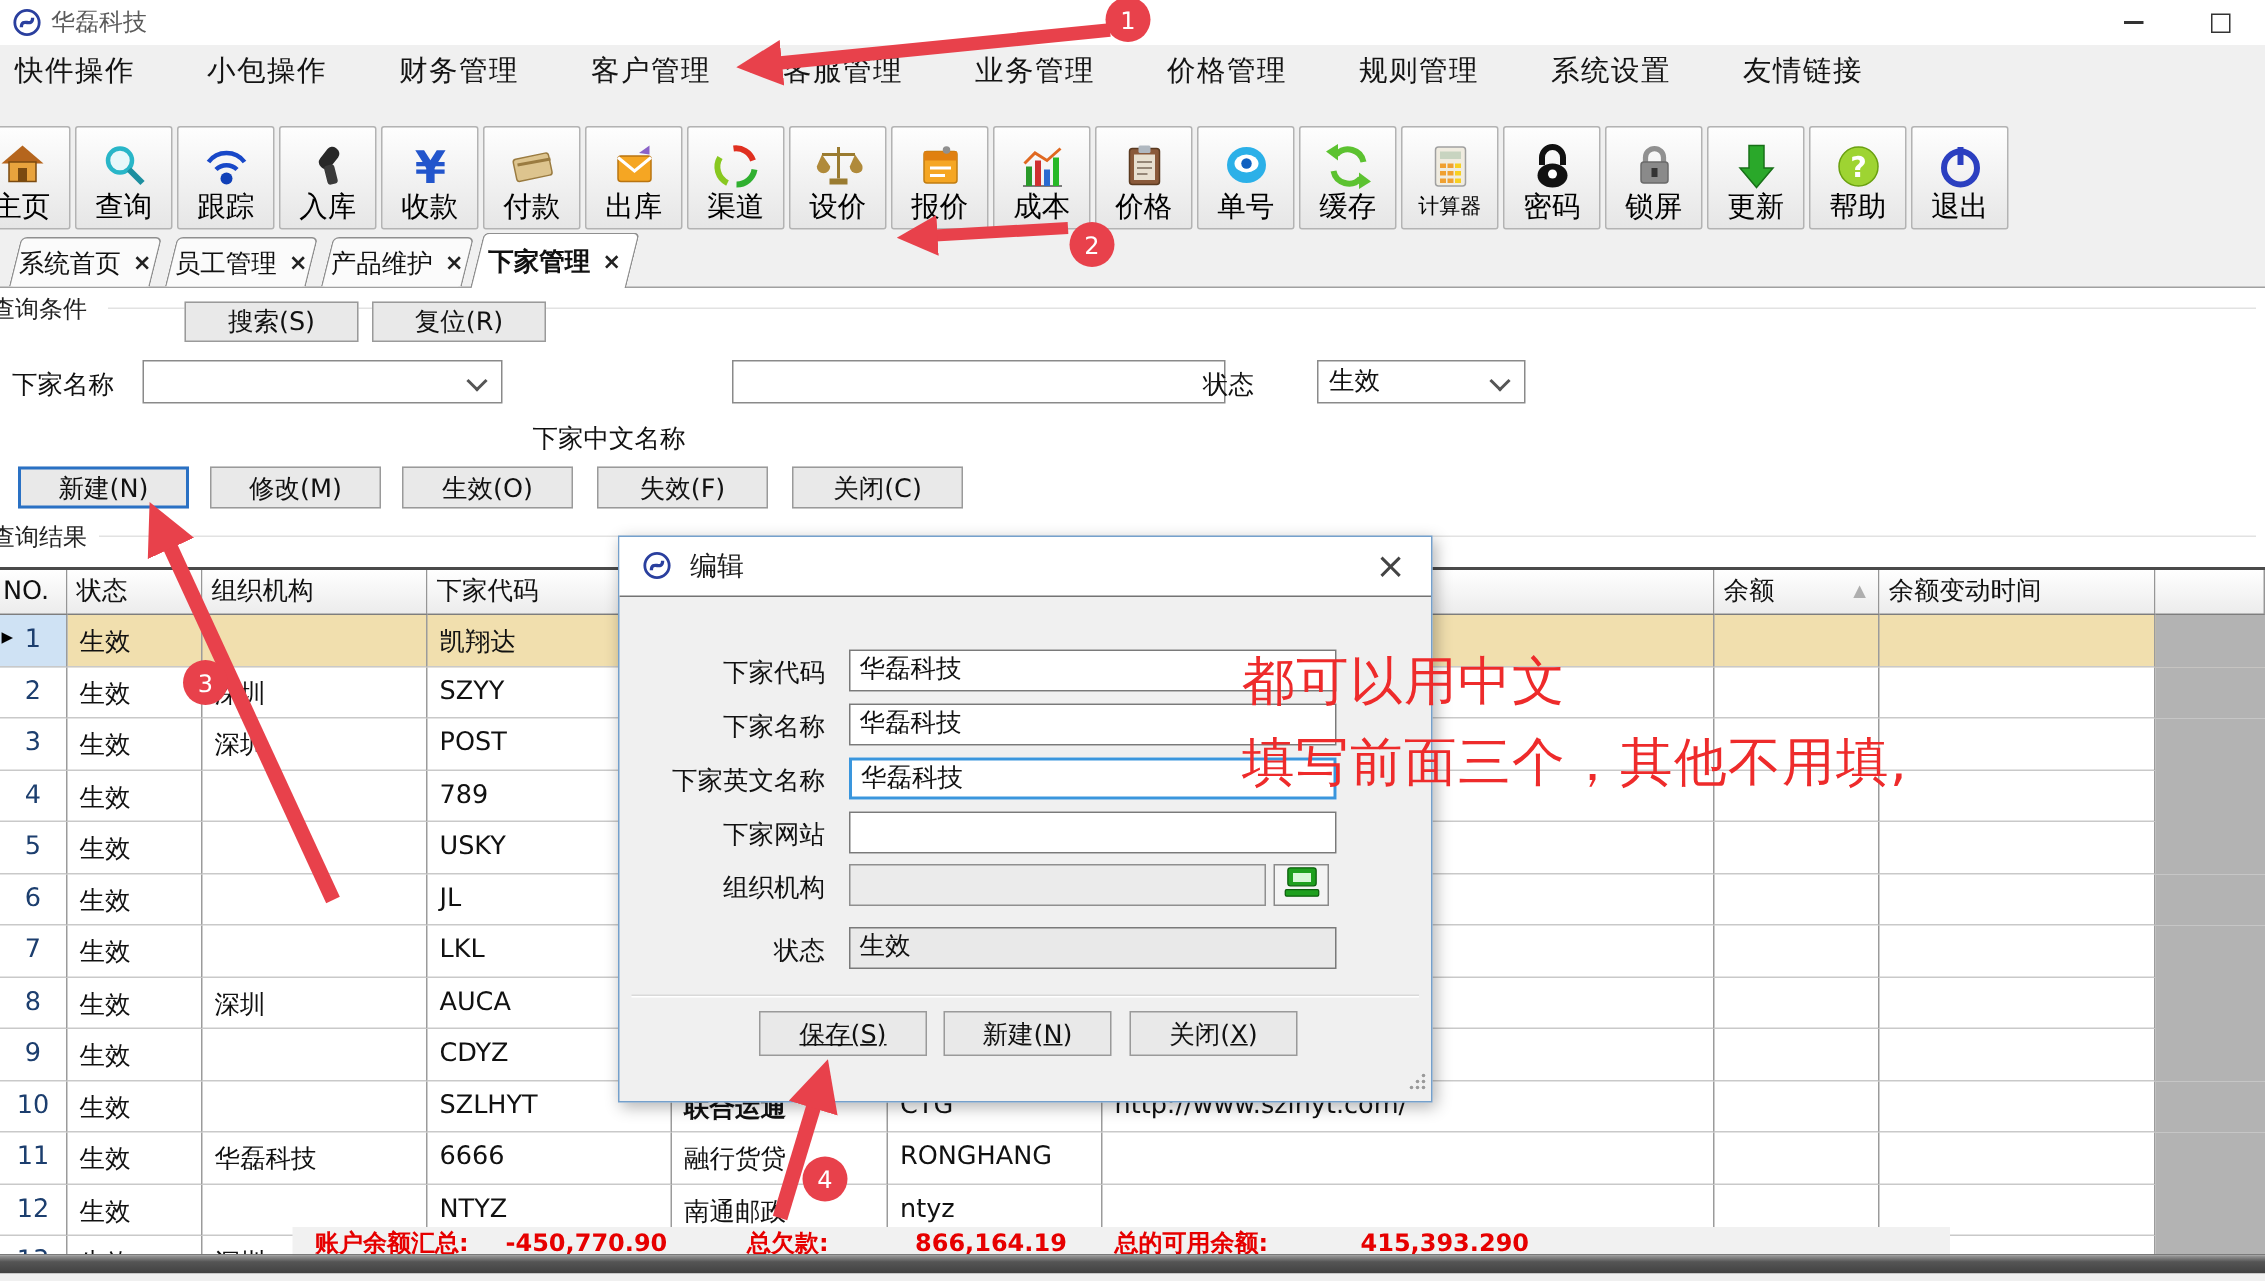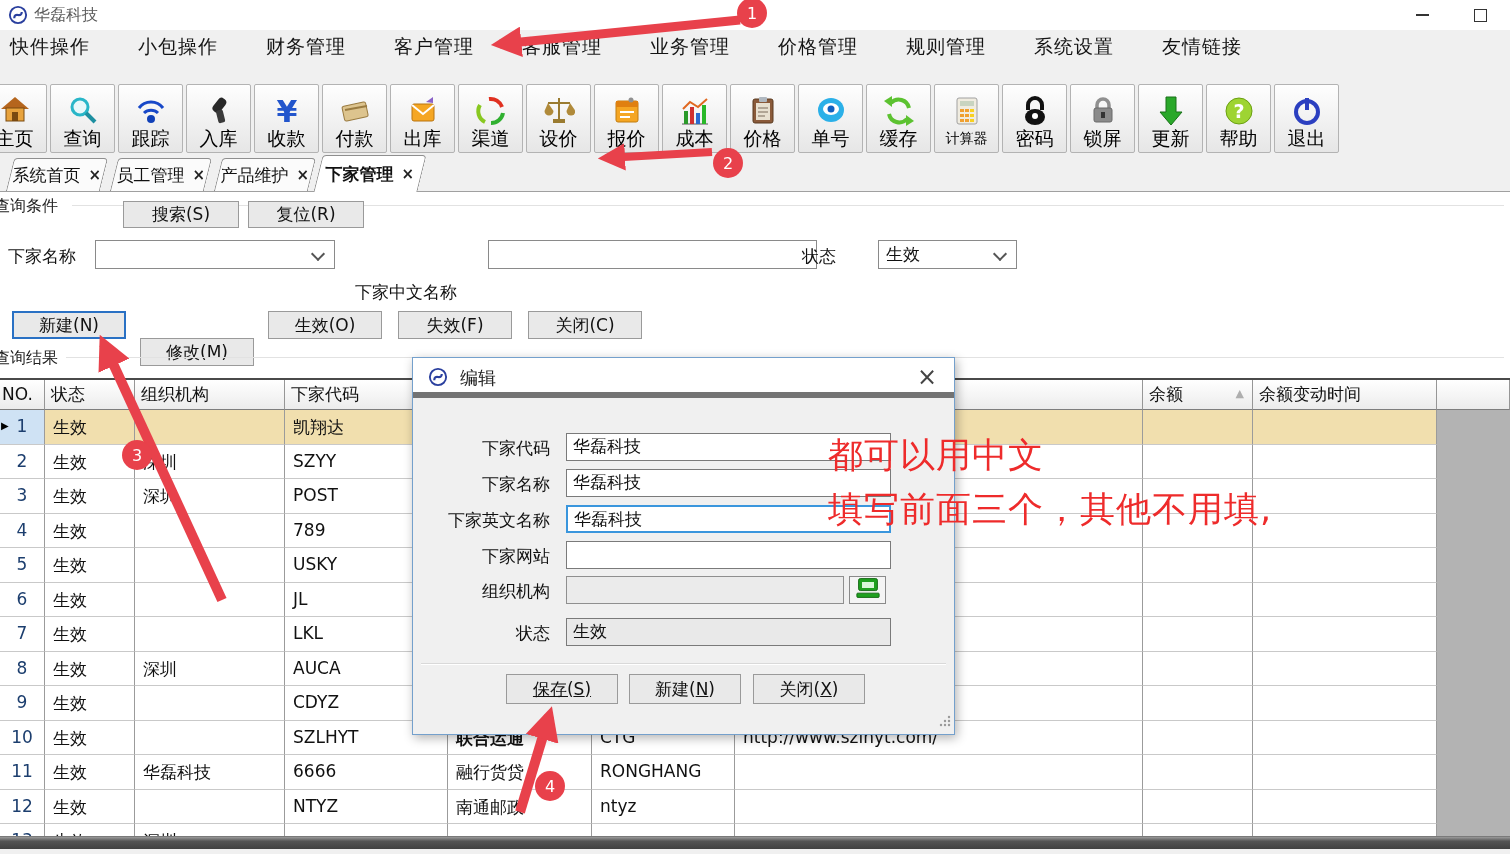--- a/index.html
+++ b/index.html
@@ -67,21 +67,21 @@
   .grid-row.selected .cell-no{background:#cfe2f4;}
   .gcell.cell-_filler{background:#b3b3b3;border-right:none;border-bottom:none;}
   .row-marker{position:absolute;left:1px;top:10px;font-size:10px;color:#000;}
   
   #summary-bar{position:absolute;left:195px;top:626px;width:1105px;height:20px;background:#f1f1f1;}
   .sum-text{position:absolute;top:1px;font-size:16px;font-weight:600;color:var(--summary-red,#e60000);white-space:nowrap;}
   .bottom-bar{position:absolute;left:0;top:644px;width:1510px;height:13px;background:linear-gradient(180deg,#9a9a9a 0,#555 35%,#414141 100%);border-top:1px solid #7a7a7a;box-sizing:border-box;}
   .bottom-strip{position:absolute;left:0;top:657px;width:1510px;height:5px;background:#f0f0f0;}
   
   #dialog{position:absolute;left:412px;top:357px;width:543px;height:378px;background:#f0f0f0;border:1px solid #74a0cc;box-shadow:2px 3px 10px rgba(0,0,0,0.3);z-index:50;box-sizing:border-box;}
-  .dlg-title{position:absolute;left:0;top:0;width:100%;height:40px;background:#fff;border-bottom:6px solid #737373;box-sizing:border-box;}
+  .dlg-title{position:absolute;left:0;top:0;width:100%;height:40px;background:#fff;border-bottom:1px solid #737373;box-sizing:border-box;}
   .dlg-logo{position:absolute;left:15px;top:9px;width:22px;height:22px;}
   .dlg-title-text{position:absolute;left:47px;top:0;line-height:40px;font-size:18px;color:#1a1a1a;}
   .dlg-close{position:absolute;right:10px;top:0;width:34px;height:40px;text-align:center;line-height:38px;font-size:24px;color:#444;}
   .dlg-label{position:absolute;left:2px;width:135px;text-align:right;font-size:17px;color:#111;white-space:nowrap;}
   .dlg-input{position:absolute;left:153px;width:325px;height:28px;background:#fff;border:1px solid #7a7a7a;box-sizing:border-box;}
   .dlg-input.focused{border:2px solid #3a96dd;}
   .dlg-input.disabled{background:#ebebeb;border-color:#8f8f8f;}
   .dlg-input.readonly{background:#e9e9e9;border-color:#7a7a7a;}
   .dlg-input.short{width:278px;}
   .dlg-val{display:block;font-size:17px;line-height:25px;padding-left:6px;white-space:nowrap;overflow:hidden;}
@@ -381,21 +381,21 @@
     <span class="fld-label l2">下家中文名称</span>
     <div class="textbox t1"></div>
     <span class="fld-label l3">状态</span>
     <div class="combo c2">
         <span class="combo-val">生效</span>
         <span class="chev"></span>
       </div>
 
     <div id="action-buttons">
         <button class="btn action-btn default" style="left: 12px;">新建(N)</button>
-        <button class="btn action-btn" style="left: 140px; margin-top: 27px;">修改(M)</button>
+        <button class="btn action-btn" style="left: 140px;">修改(M)</button>
         <button class="btn action-btn" style="left: 268px;">生效(O)</button>
         <button class="btn action-btn" style="left: 398px;">失效(F)</button>
         <button class="btn action-btn" style="left: 528px;">关闭(C)</button>
       </div>
 
     <span class="group-label rl">查询结果</span>
     <div class="groove g2"></div>
 
     <div id="grid">
         <div class="grid-header">
@@ -561,20 +561,28 @@
           <div class="gcell cell-code" style="width: 163px;"><span></span></div>
           <div class="gcell cell-name" style="width: 144px;"><span></span></div>
           <div class="gcell cell-en" style="width: 143px;"><span></span></div>
           <div class="gcell cell-url" style="width: 408px;"><span></span></div>
           <div class="gcell cell-balance" style="width: 110px;"><span></span></div>
           <div class="gcell cell-balance_time" style="width: 184px;"><span></span></div>
           <div class="gcell cell-_filler" style="width: 73px;"></div>
         </div>
       </div>
 
+    <div id="summary-bar">
+        <span class="sum-text" style="left: 15px;">账户余额汇总:</span>
+        <span class="sum-text" style="left: 142px;">-450,770.90</span>
+        <span class="sum-text" style="left: 303px;">总欠款:</span>
+        <span class="sum-text" style="left: 415px;">866,164.19</span>
+        <span class="sum-text" style="left: 548px;">总的可用余额:</span>
+        <span class="sum-text" style="left: 712px;">415,393.290</span>
+      </div>
     <div class="bottom-bar"></div>
     <div class="bottom-strip"></div>
   </div>
 
   <div id="dialog">
     <div class="dlg-title">
       <span class="dlg-logo"><svg width="20" height="20" viewBox="0 0 32 32">
             <circle cx="16" cy="16" r="13" fill="#fff" stroke="#2a3f9e" stroke-width="3"></circle>
             <path d="M10 21 C10 10 22 22 22 11" stroke="#2a3f9e" stroke-width="3.5" fill="none"></path>
           </svg></span>

